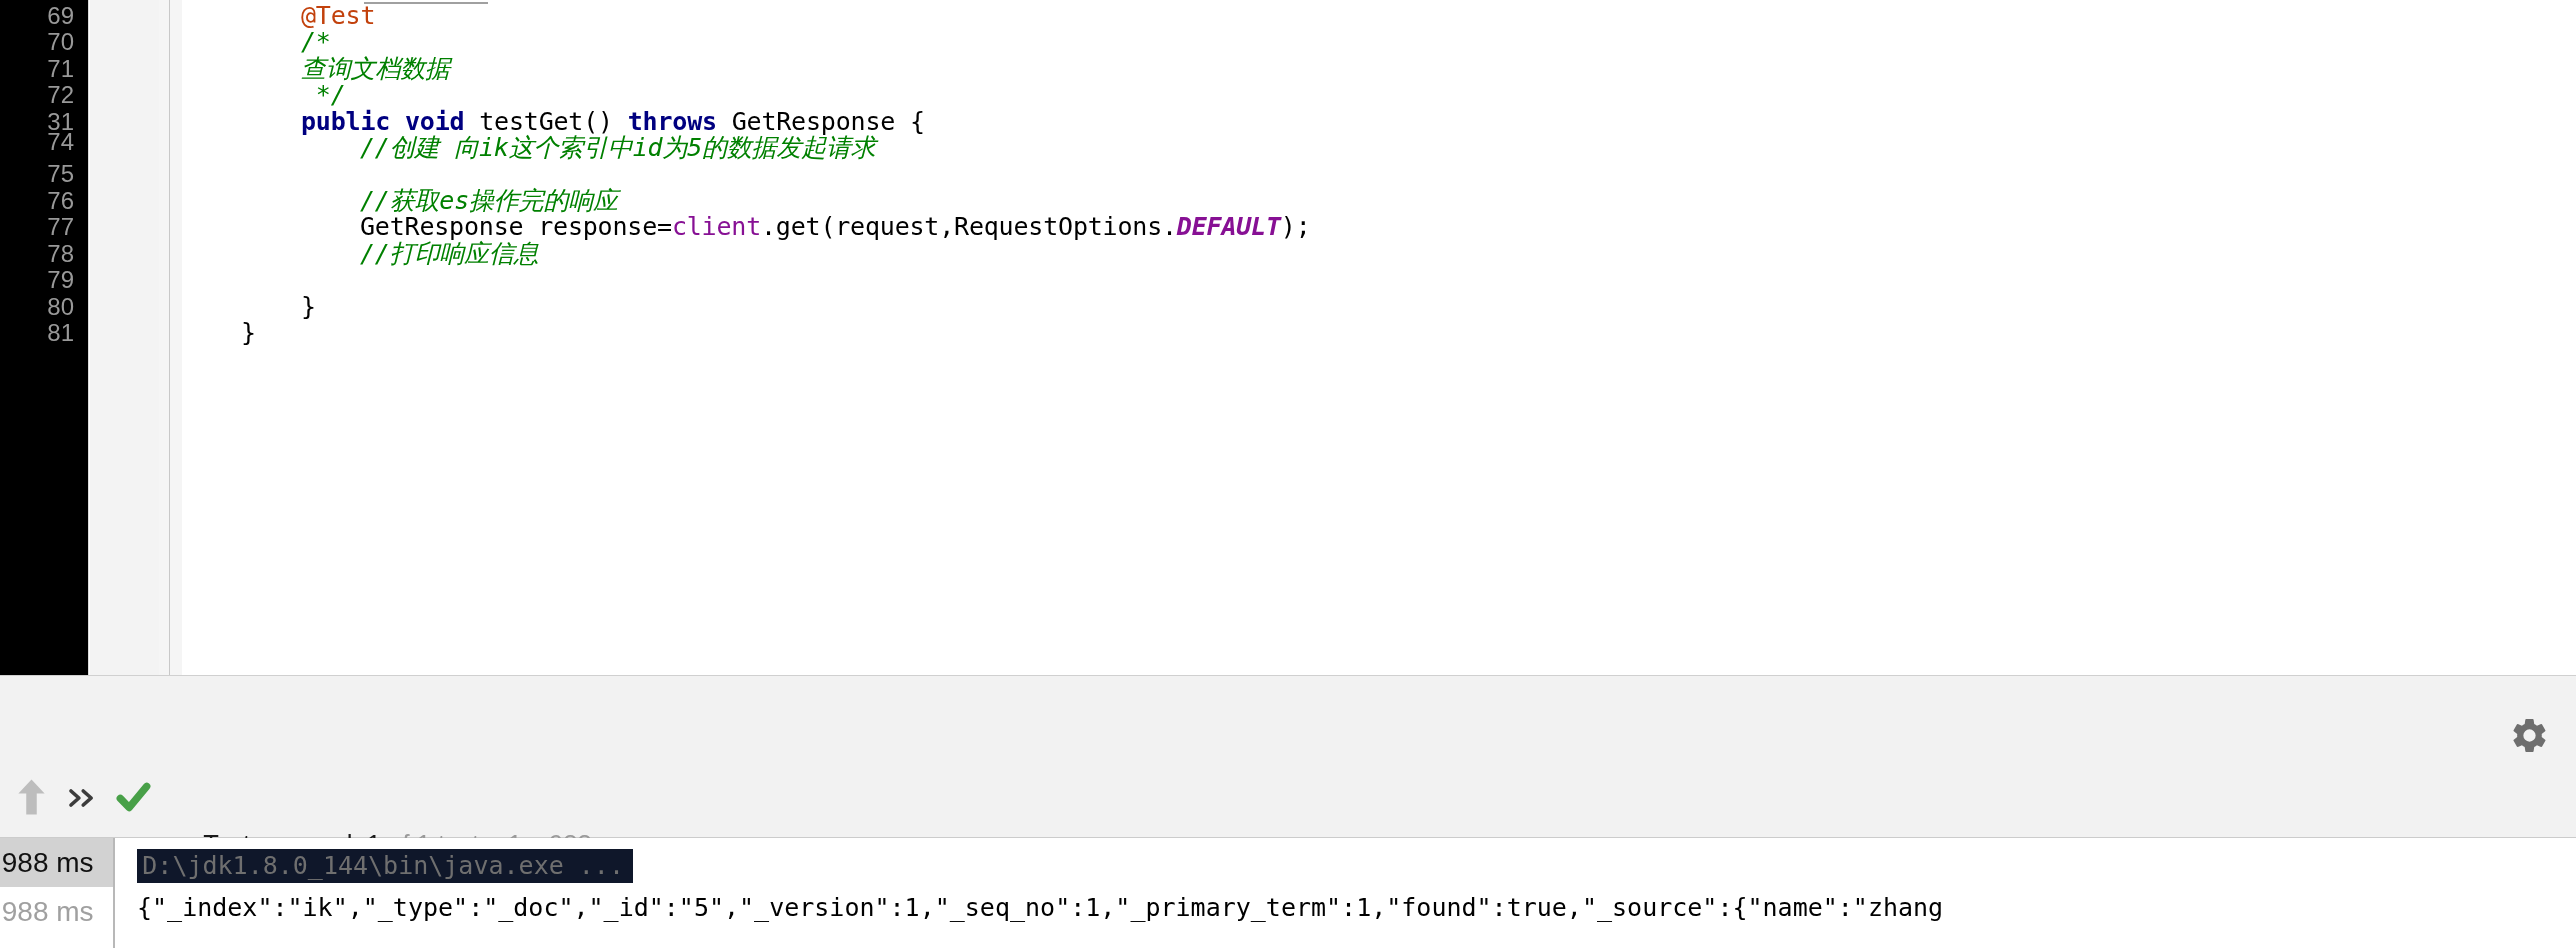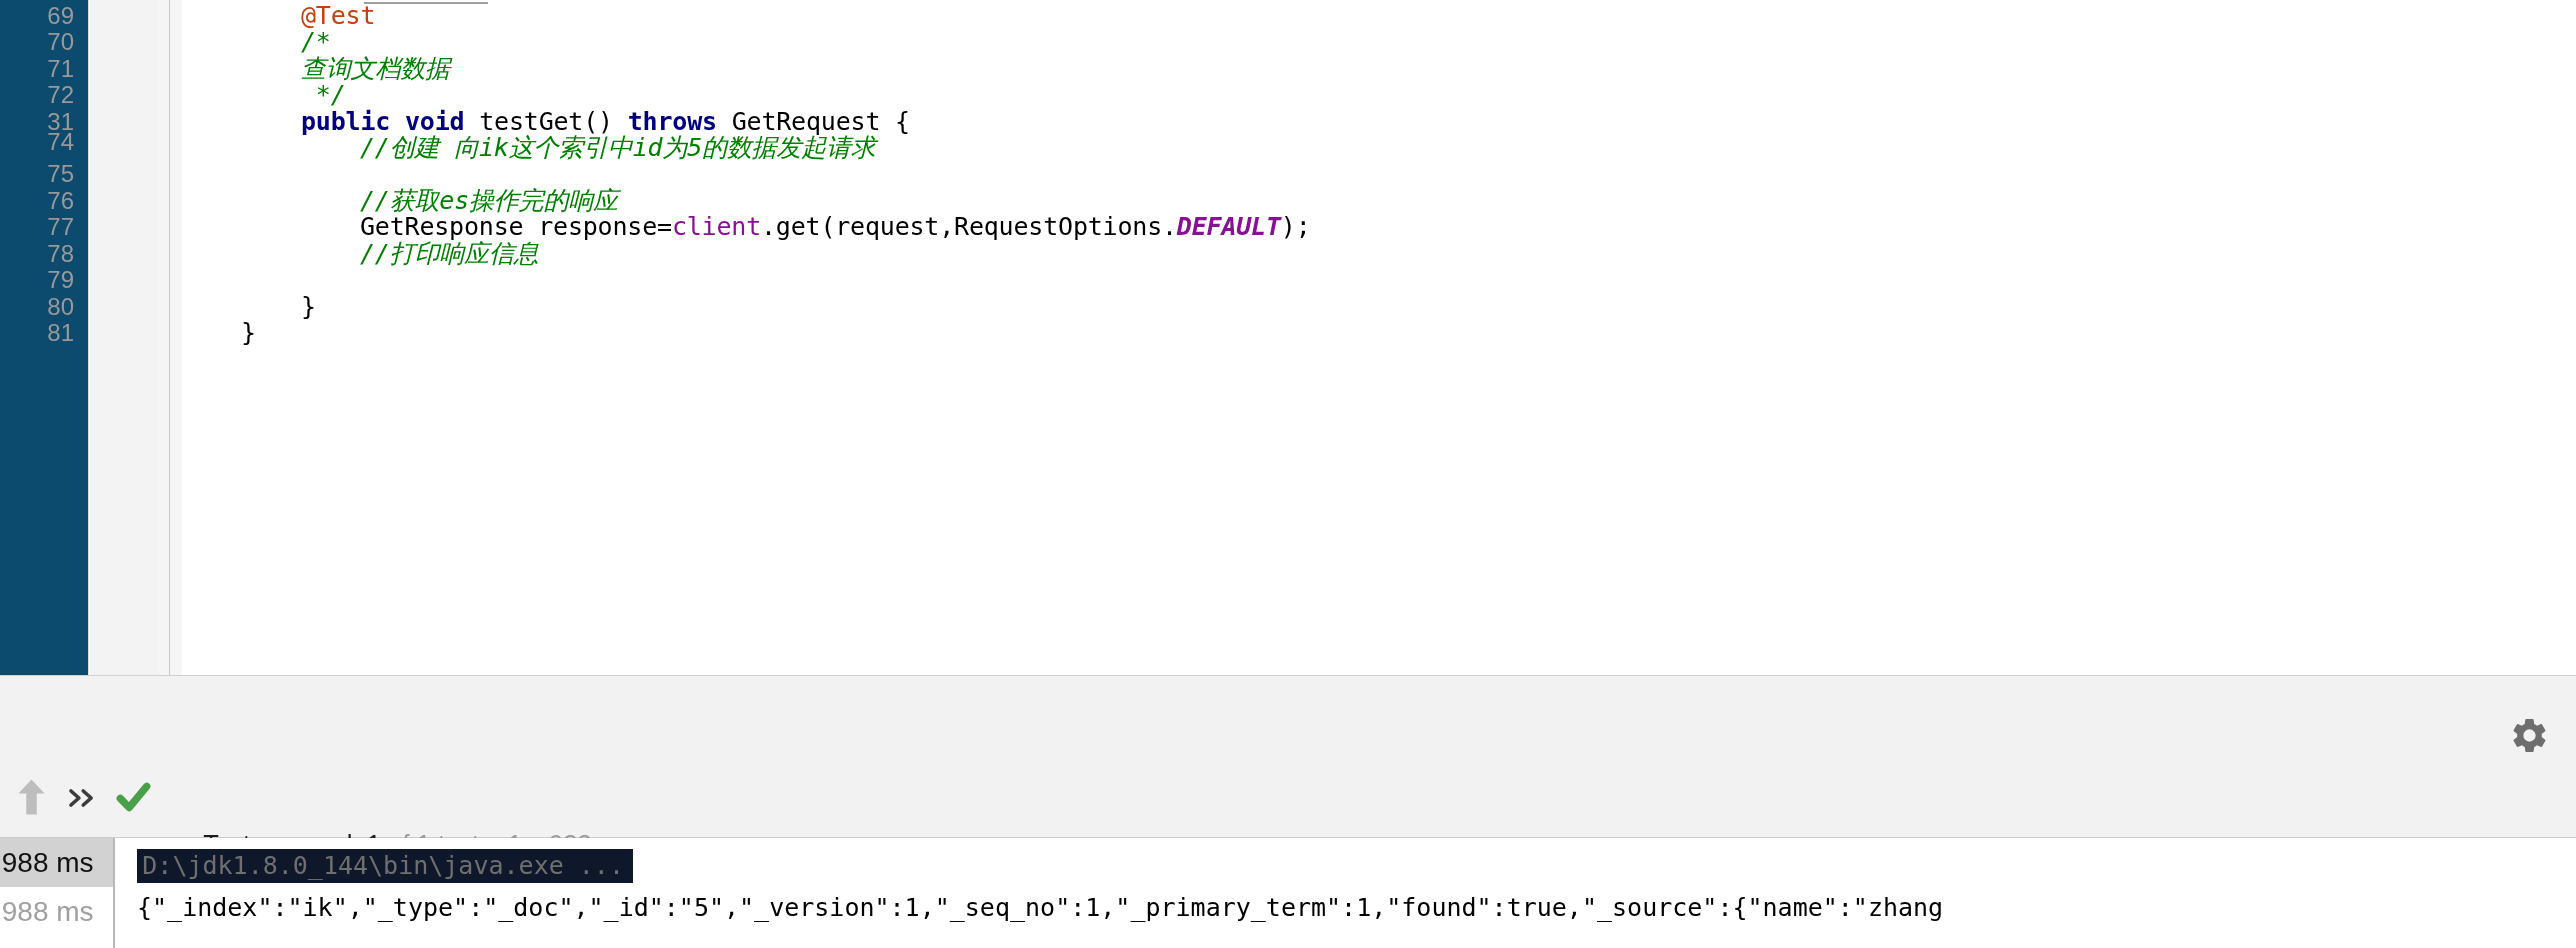--- a/index.html
+++ b/index.html
@@ -27,21 +27,21 @@
     width: 2576px;
     height: 675px;
     background: #ffffff;
     overflow: hidden;
   }
   .gutter {
     position: absolute;
     left: 0; top: 0;
     width: 88px;
     height: 675px;
-    background: #0c4a6e;
+    background: #000000;
     border-right: 1.8px solid #dcdcdc;
   }
   .gutter-icons {
     position: absolute;
     left: 90px; top: 0;
     width: 69px;
     height: 675px;
     background: #f3f3f3;
   }
   .fold-strip {
@@ -262,21 +262,21 @@
           </svg></div>
       </div>
     <div class="fold-strip"></div>
     <div class="fold-line"></div>
     <div class="code-area" id="code-area">
       <div class="top-divider"></div>
     <div class="code-line" style="top: 2.6px; left: 119px;"><span class="anno">@Test</span></div>
         <div class="code-line" style="top: 29px; left: 119px;"><span class="cmt">/*</span></div>
         <div class="code-line" style="top: 56px; left: 119px;"><span class="cmt">查询文档数据</span></div>
         <div class="code-line" style="top: 82px; left: 119px;"><span class="cmt"> */</span></div>
-        <div class="code-line" style="top: 109px; left: 119px;"><span class="kw">public </span><span class="kw">void </span><span class="plain">testGet() </span><span class="kw">throws </span><span class="plain">GetRequest {</span></div>
+        <div class="code-line" style="top: 109px; left: 119px;"><span class="kw">public </span><span class="kw">void </span><span class="plain">testGet() </span><span class="kw">throws </span><span class="plain">GetResponse {</span></div>
         <div class="code-line" style="top: 135px; left: 178px;"><span class="cmt">//创建 向ik这个索引中id为5的数据发起请求</span></div>
         <div class="code-line" style="top: 188px; left: 178px;"><span class="cmt">//获取es操作完的响应</span></div>
         <div class="code-line" style="top: 214px; left: 178px;"><span class="plain">GetResponse response=</span><span class="fld">client</span><span class="plain">.get(request,RequestOptions.</span><span class="sfld">DEFAULT</span><span class="plain">);</span></div>
         <div class="code-line" style="top: 241px; left: 178px;"><span class="cmt">//打印响应信息</span></div>
         <div class="code-line" style="top: 294px; left: 119px;"><span class="plain">}</span></div>
         <div class="code-line" style="top: 320px; left: 59px;"><span class="plain">}</span></div>
       </div>
   </div>
 
   <div class="tool-strip">

